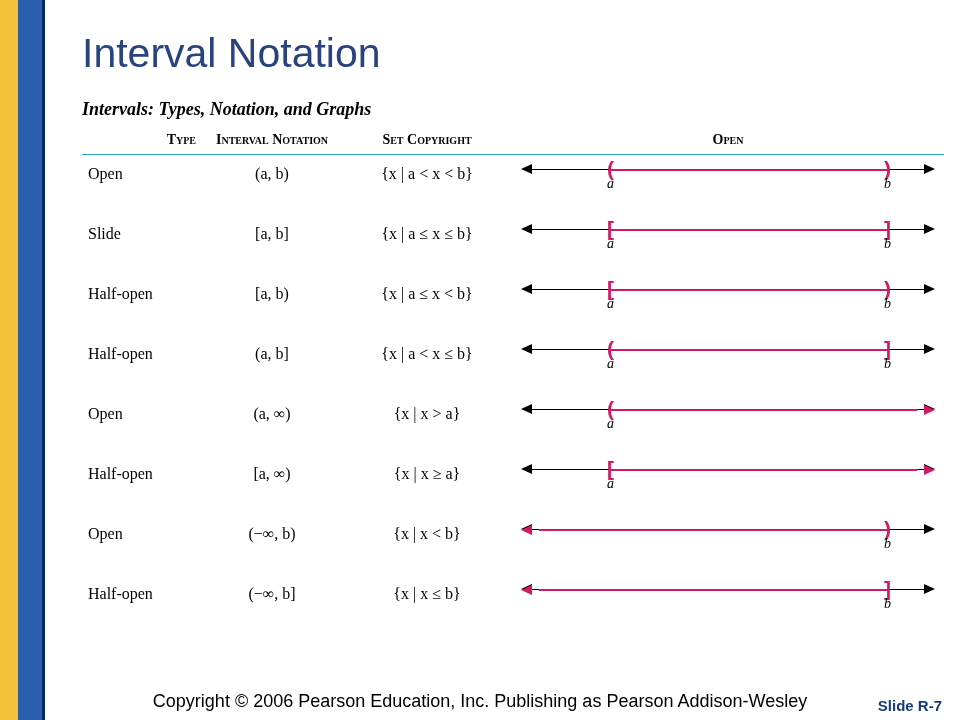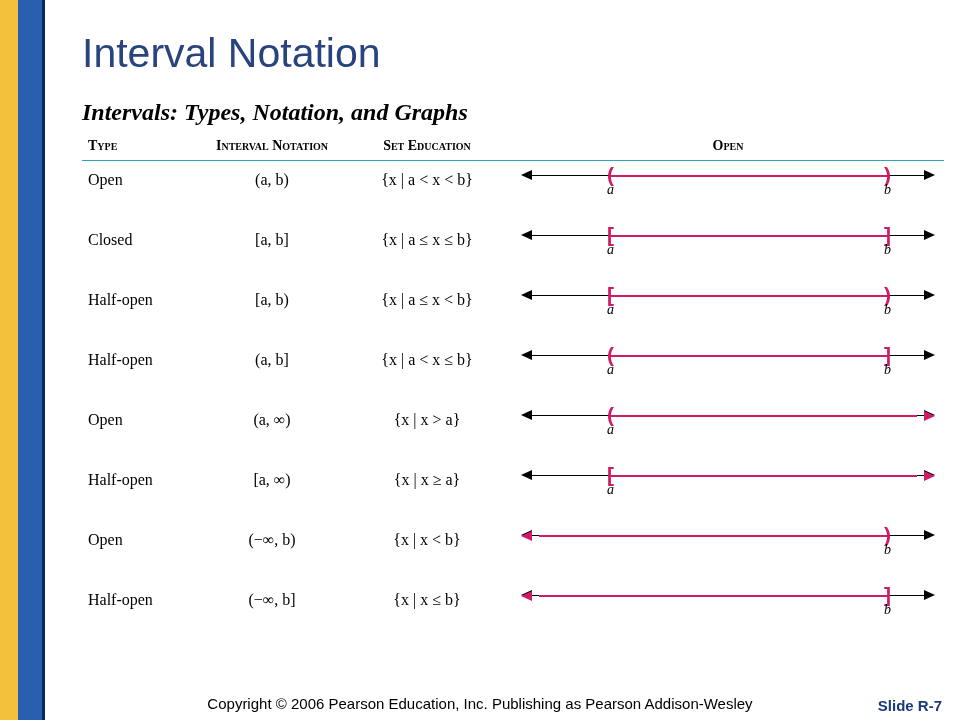--- a/index.html
+++ b/index.html
@@ -47,40 +47,40 @@
     font-family: Arial, Helvetica, sans-serif;
     font-size: 41px;
     color: #28437d;
     font-weight: 400;
     letter-spacing: 0px;
     margin: 20px 0 22px 0;
   }
   .subtitle {
     font-weight: bold;
     font-style: italic;
-    font-size: 24px;
+    font-size: 18px;
     margin-bottom: 8px;
   }
   table.intervals {
     border-collapse: collapse;
     width: 100%;
     table-layout: fixed;
   }
   col.col-type      { width: 120px; }
   col.col-interval  { width: 140px; }
   col.col-set       { width: 170px; }
   col.col-graph     { width: auto; }
   .intervals thead th {
     font-variant: small-caps;
     font-weight: bold;
     font-size: 14px;
     text-align: center;
     padding: 4px 6px 6px 6px;
   }
-  .intervals thead th:first-child { text-align: left; }
+  .intervals thead th:first-child { text-align: right; }
   .header-rule td {
     border-top: 1.5px solid #2aa7b7;
     height: 0;
     padding: 0;
   }
   .intervals tbody tr.row td {
     padding: 10px 6px 20px 6px;
     vertical-align: top;
     font-size: 16px;
   }
@@ -140,21 +140,21 @@
     font-size: 14px;
     width: 14px;
     text-align: center;
     color: #000;
   }
   .footer {
     position: absolute;
     left: 0; right: 0; bottom: 8px;
     text-align: center;
     font-family: Arial, Helvetica, sans-serif;
-    font-size: 15px;
+    font-size: 18px;
     color: #000;
   }
   .slide-num {
     position: absolute;
     right: 18px;
     bottom: 6px;
     font-family: Arial, Helvetica, sans-serif;
     font-size: 15px;
     font-weight: bold;
     color: #183a7a;
@@ -177,21 +177,21 @@
       <colgroup>
         <col class="col-type">
           <col class="col-interval">
           <col class="col-set">
           <col class="col-graph">
       </colgroup>
       <thead>
         <tr>
           <th>Type</th>
           <th>Interval Notation</th>
-          <th>Set Education</th>
+          <th>Set Copyright</th>
           <th>Open</th>
         </tr>
       </thead>
       <tbody>
         <tr class="header-rule">
             <td colspan="4"></td>
           </tr>
 
       <tr class="row">
             <td class="cell-type">Open</td>
@@ -204,21 +204,21 @@
                 <div class="arrow-r"></div>
                 <div class="seg" style="left: 22%; right: 12%;"></div>
                 <div class="end left-paren" style="left: calc(22% - 7px);"></div>
                 <div class="end-label" style="left: calc(22% - 7px);">a</div>
                 <div class="end right-paren" style="left: calc(88% - 7px);"></div>
                 <div class="end-label" style="left: calc(88% - 7px);">b</div>
               </div>
             </td>
           </tr>
           <tr class="row">
-            <td class="cell-type">Closed</td>
+            <td class="cell-type">Slide</td>
             <td class="cell-interval">[a, b]</td>
             <td class="cell-set">{x | a ≤ x ≤ b}</td>
             <td class="cell-graph">
               <div class="graph-wrap">
                 <div class="numline"></div>
                 <div class="arrow-l"></div>
                 <div class="arrow-r"></div>
                 <div class="seg" style="left: 22%; right: 12%;"></div>
                 <div class="end left-brack" style="left: calc(22% - 7px);"></div>
                 <div class="end-label" style="left: calc(22% - 7px);">a</div>

